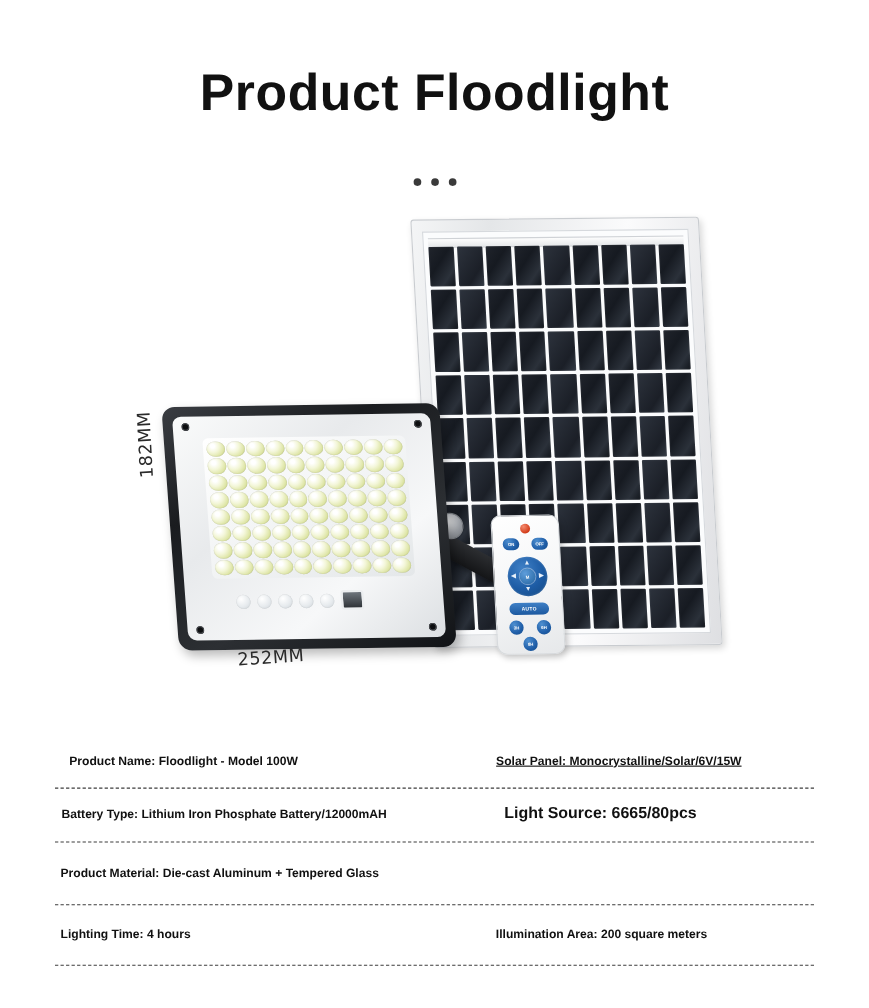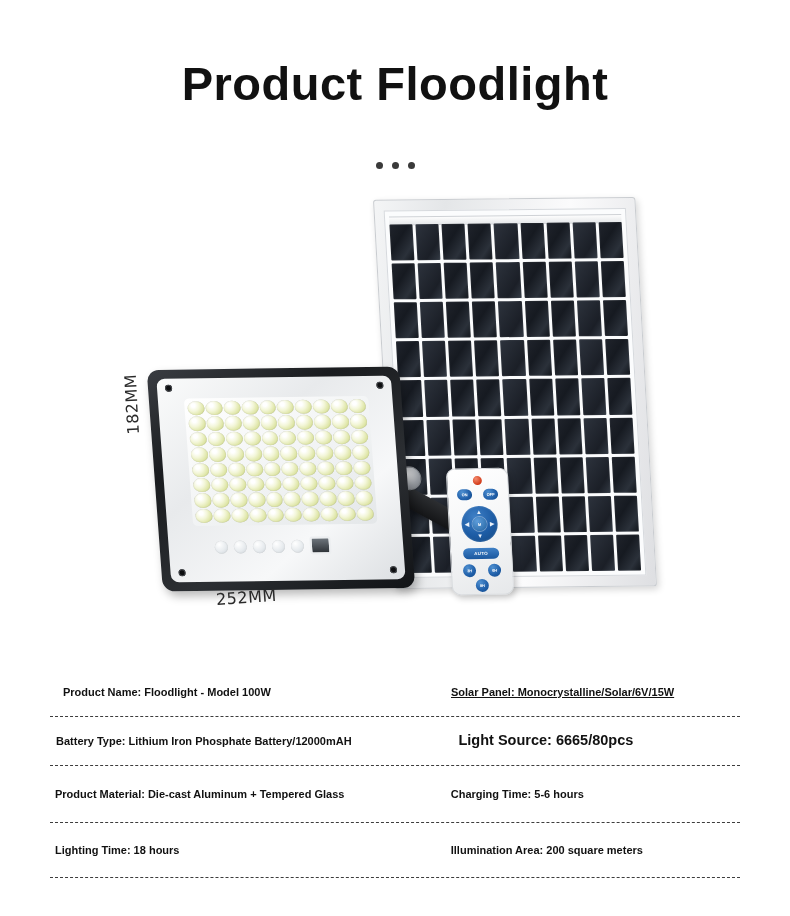--- a/index.html
+++ b/index.html
@@ -642,27 +642,26 @@
   <div class="spec-row r2">
     <div class="spec-cell left">Battery Type: Lithium Iron Phosphate Battery/12000mAH</div>
     <div class="spec-cell right">Light Source: 6665/80pcs</div>
   </div>
   <div class="rule-wrap">
       <hr>
     </div>
 
   <div class="spec-row r3">
     <div class="spec-cell left">Product Material: Die-cast Aluminum + Tempered Glass</div>
-    <div class="spec-cell right">Charging Time: 5-6 hours</div>
   </div>
   <div class="rule-wrap">
       <hr>
     </div>
 
   <div class="spec-row r4">
-    <div class="spec-cell left">Lighting Time: 18 hours</div>
+    <div class="spec-cell left">Lighting Time: 4 hours</div>
     <div class="spec-cell right">Illumination Area: 200 square meters</div>
   </div>
   <div class="rule-wrap">
       <hr>
     </div>
 
 </div>
 
 </body></html>

